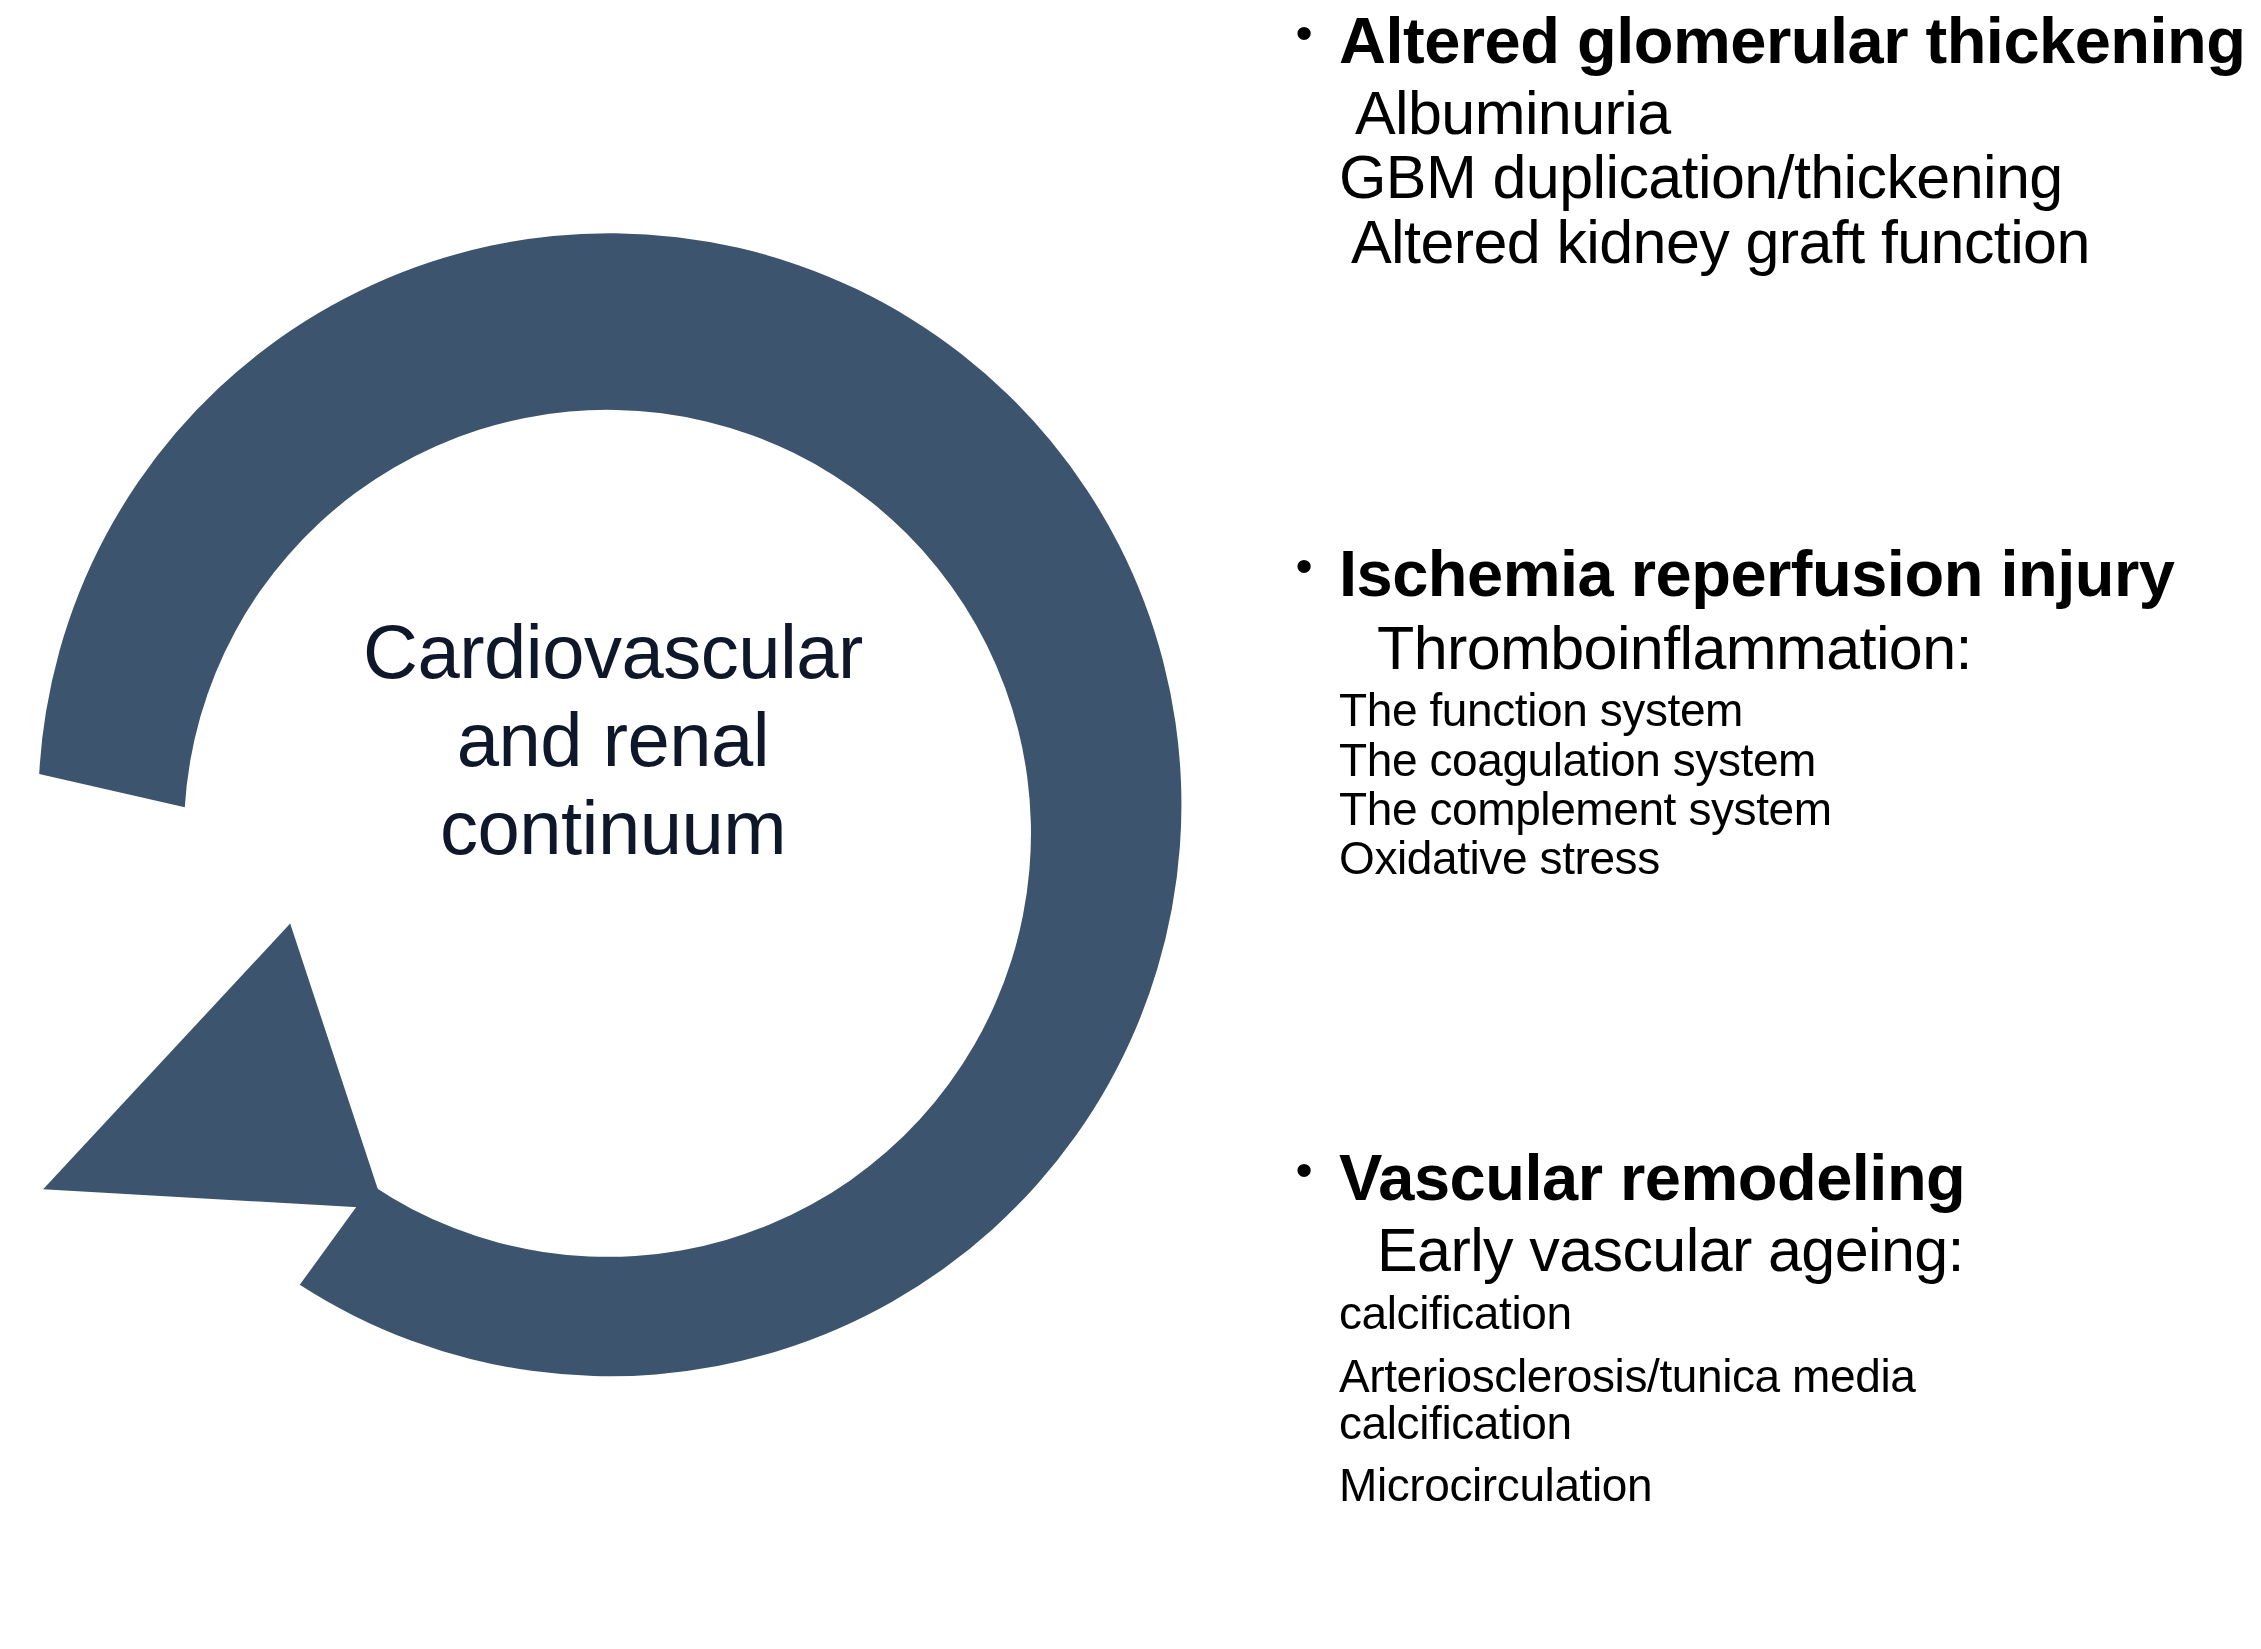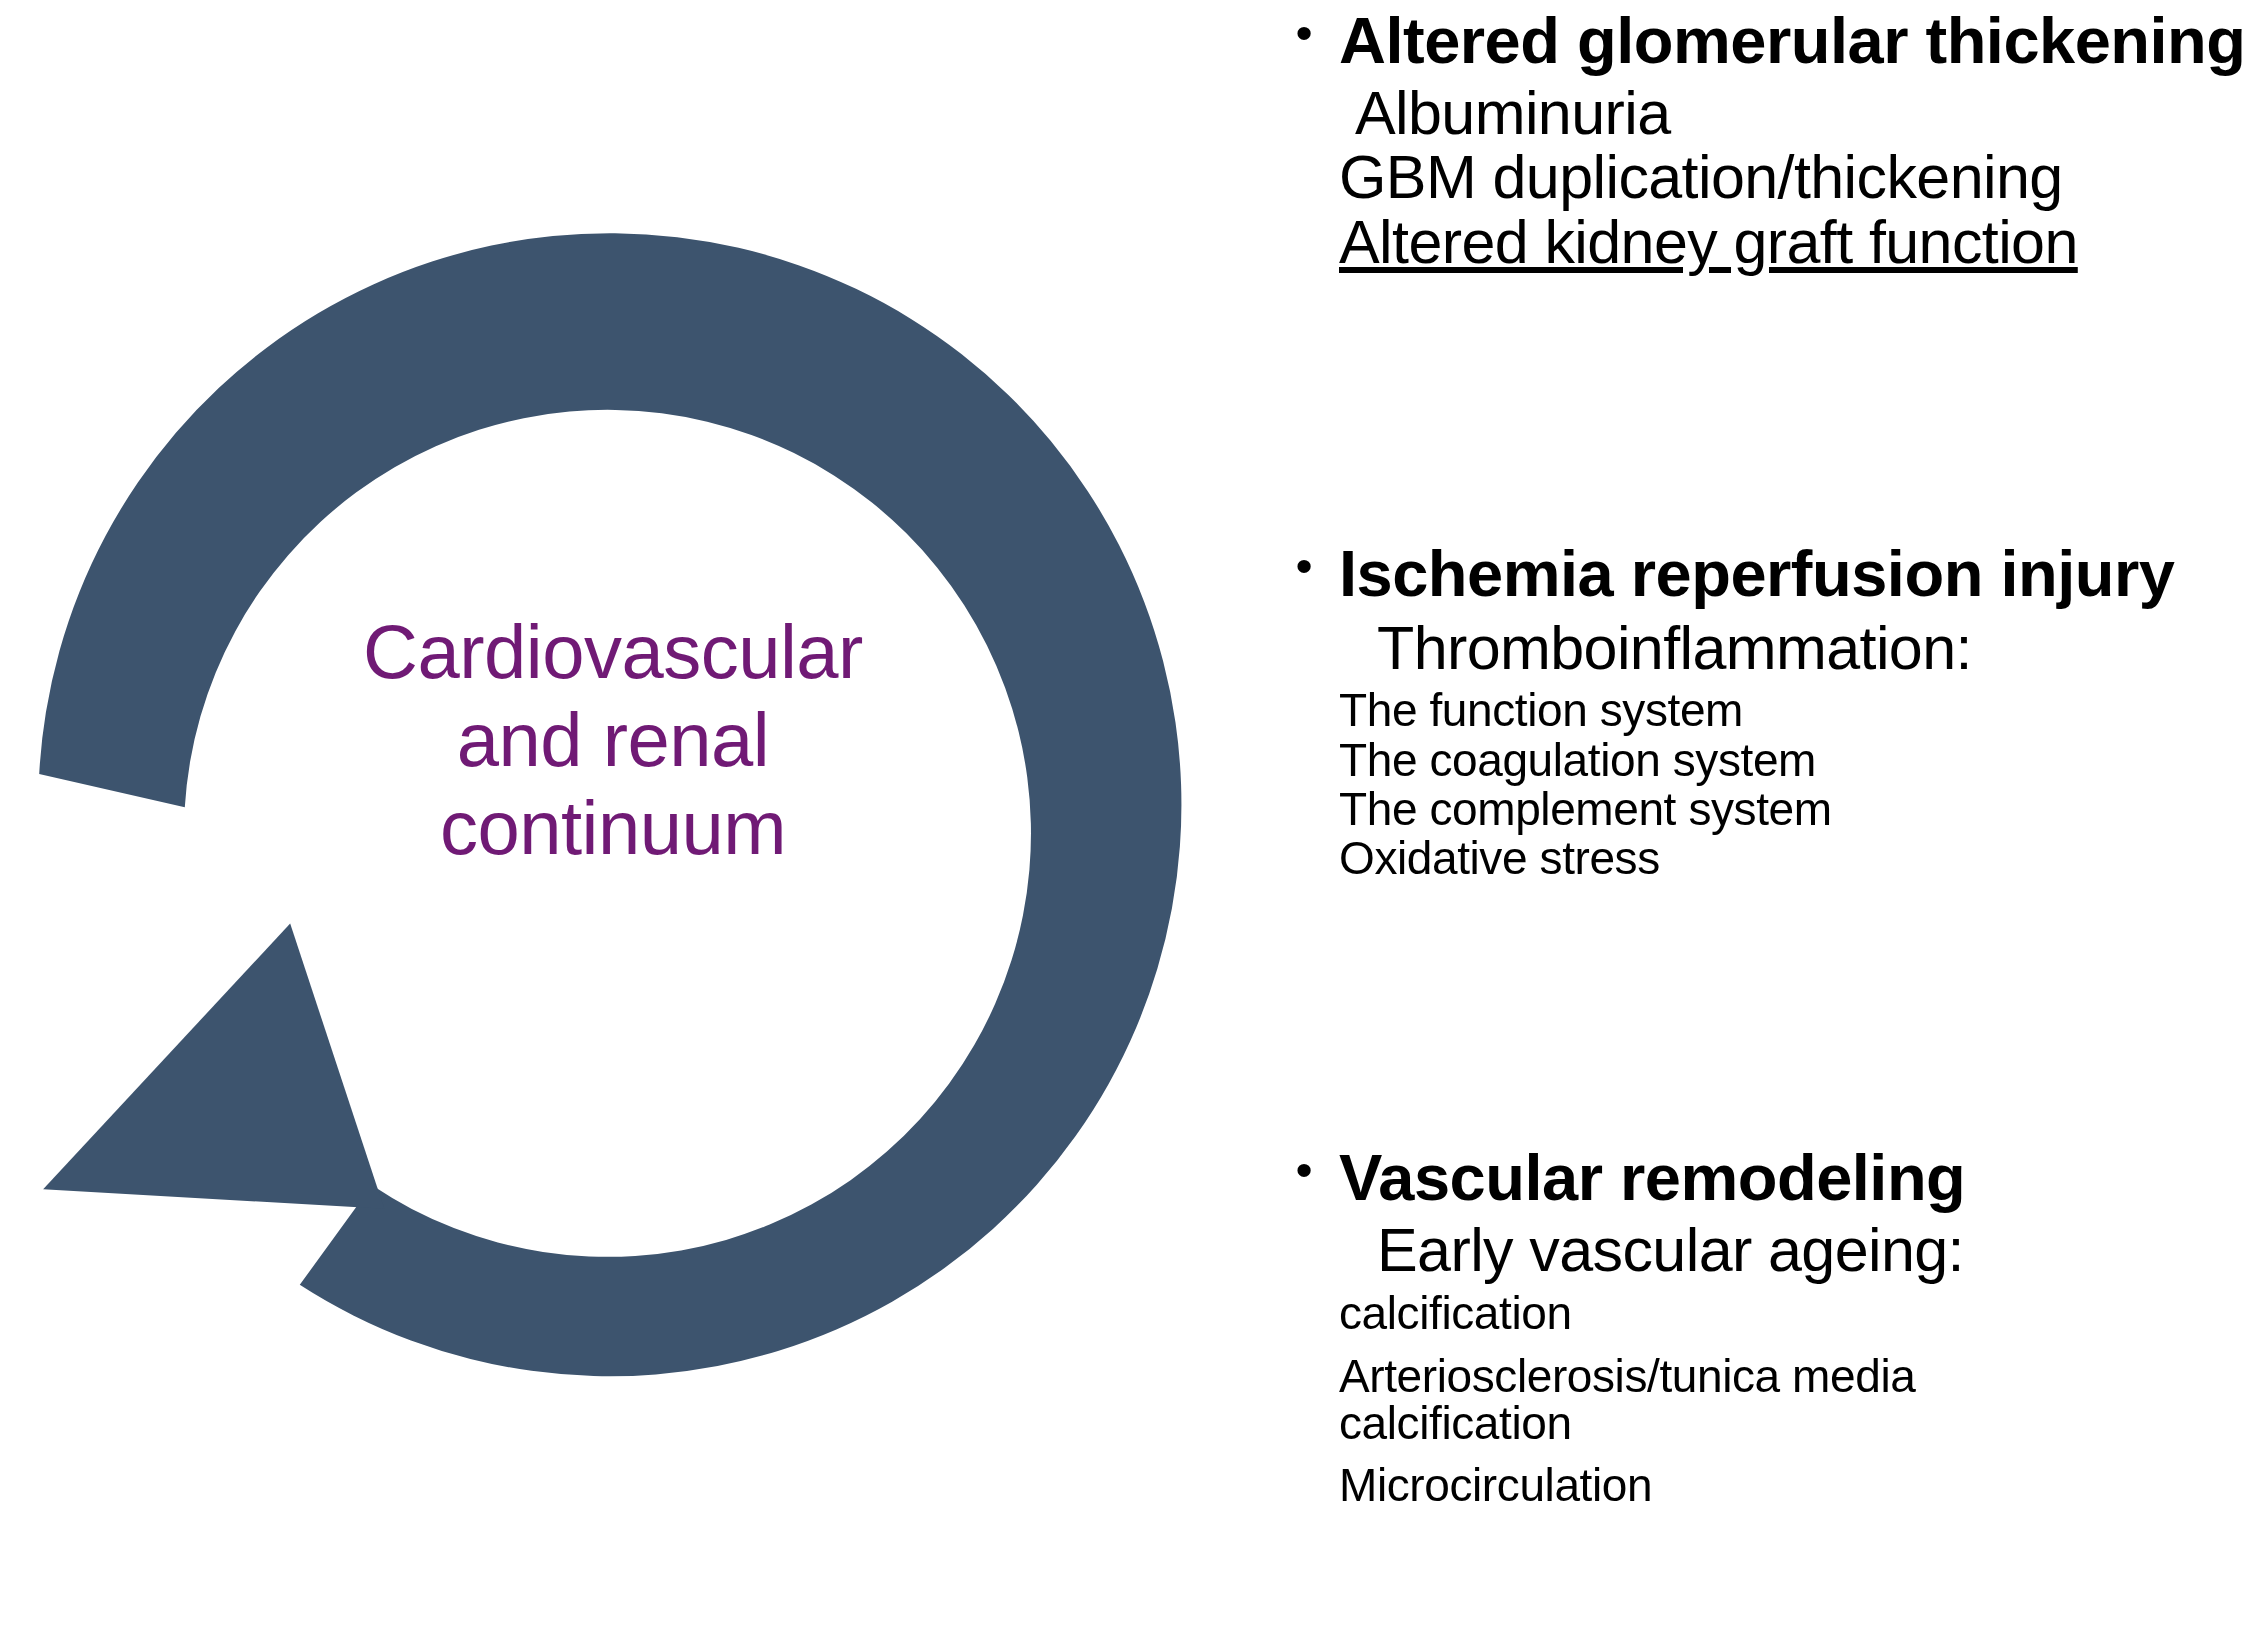--- a/index.html
+++ b/index.html
@@ -34,21 +34,21 @@
   }
   #cycle-center-label {
     position: absolute;
     left: 211px;
     top: 608px;
     width: 804px;
     text-align: center;
     font-size: 76px;
     line-height: 1.16;
     letter-spacing: -0.5px;
-    color: #701a75;
+    color: #0f172a;
     white-space: pre-line;
     font-weight: 400;
   }
 
   
   #factors-list {
     position: absolute;
     left: 1274px;
     top: 0px;
     width: 987px;
@@ -132,21 +132,21 @@
 <div id="factors-list">
 
   <div class="factor-block" style="top:7.8px;">
     <div class="factor-heading-row">
       <span class="bullet-marker">•</span>
       <span class="factor-heading">Altered glomerular thickening</span>
     </div>
     <div class="factor-items" style="margin-top:5.9px;">
       <div class="factor-subheading" style="margin-left:16px;">Albuminuria</div>
       <div class="factor-subheading" style="margin-left:0;">GBM duplication/thickening</div>
-      <div class="factor-subheading" style="margin-left:0;text-decoration:underline;">Altered kidney graft function</div>
+      <div class="factor-subheading" style="margin-left:12px;">Altered kidney graft function</div>
     </div>
   </div>
 
   <div class="factor-block" style="top:541px;">
     <div class="factor-heading-row">
       <span class="bullet-marker">•</span>
       <span class="factor-heading">Ischemia reperfusion injury</span>
     </div>
     <div class="factor-subheading" style="margin-top:7.8px;">Thromboinflammation:</div>
     <div class="factor-items" style="margin-top:5.9px;">

